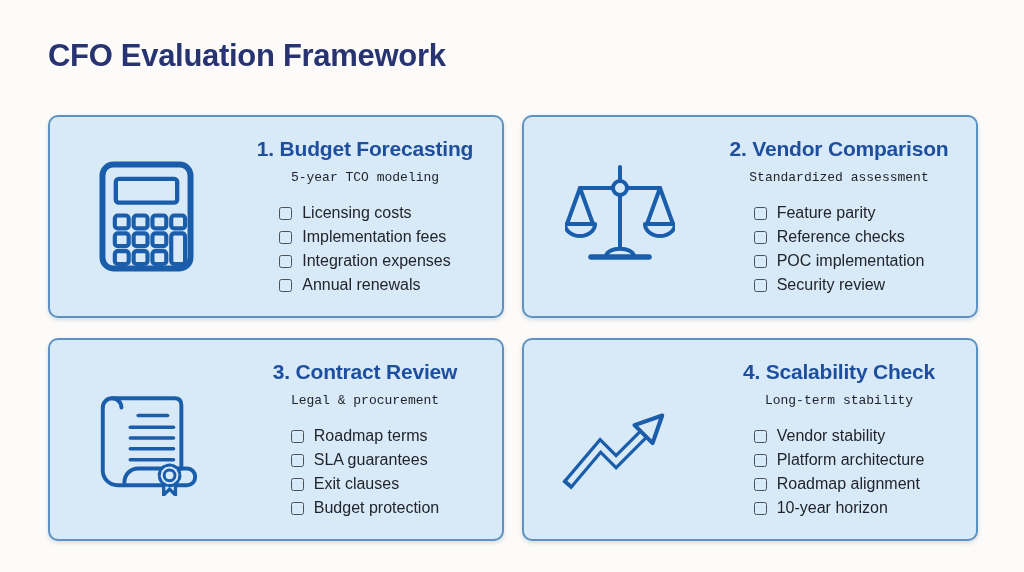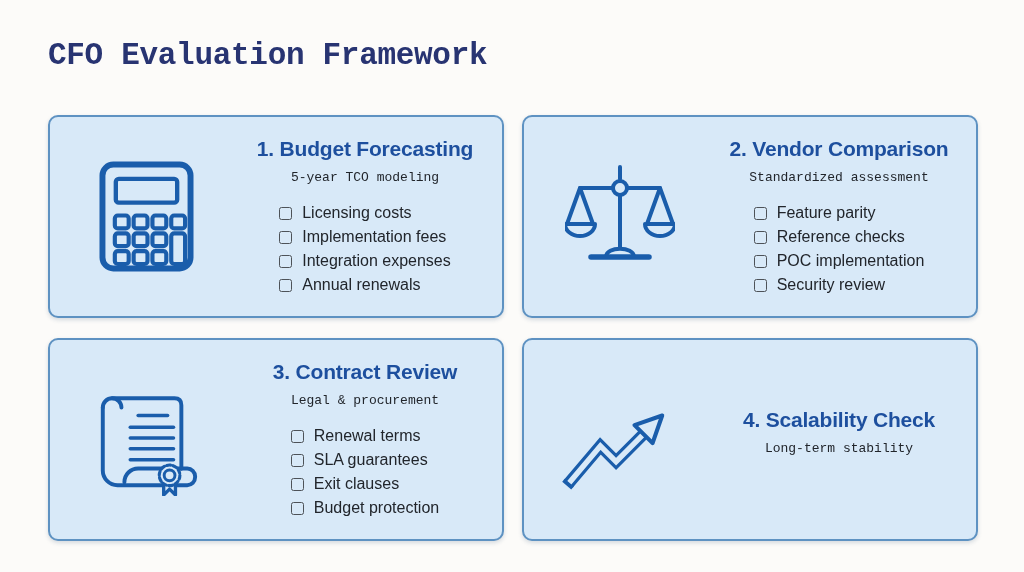--- a/index.html
+++ b/index.html
@@ -16,21 +16,20 @@
   html,body{width:1024px;height:572px;overflow:hidden;}
   body{
     background:var(--page-bg);
     font-family:"Liberation Sans","DejaVu Sans",sans-serif;
     position:relative;
   }
   .page-title{
     position:absolute;left:48px;top:38px;
     font-size:31px;font-weight:700;letter-spacing:-0.3px;
     color:var(--title-navy);
-    font-family:Liberation Mono, monospace;
   }
   .grid{
     position:absolute;left:48px;top:115px;width:996px;
     display:grid;grid-template-columns:456px 456px;grid-auto-rows:203px;
     column-gap:18px;row-gap:20px;
   }
   .card{
     background:var(--card-bg);
     border:2px solid var(--card-border);
     border-radius:10px;
@@ -174,21 +173,21 @@
     <circle class="st fill-bg" cx="80" cy="92" r="10.5" stroke-width="3.2" stroke-dasharray="4 2.6" stroke-linecap="round"></circle>
     <circle class="st" cx="80" cy="92" r="5.5" stroke-width="3"></circle>
   </svg>
       </div>
     <div class="text-zone">
       <div class="card-title">3. Contract Review</div>
       <div class="card-subtitle">Legal &amp; procurement</div>
       <div class="checklist">
           <div class="check-item">
             <span class="checkbox"></span>
-            <span class="check-label">Renewal terms</span>
+            <span class="check-label">Roadmap terms</span>
           </div>
           <div class="check-item">
             <span class="checkbox"></span>
             <span class="check-label">SLA guarantees</span>
           </div>
           <div class="check-item">
             <span class="checkbox"></span>
             <span class="check-label">Exit clauses</span>
           </div>
           <div class="check-item">
@@ -204,15 +203,33 @@
         <svg width="120" height="104" viewBox="0 0 122 106" xmlns="http://www.w3.org/2000/svg">
     <path d="M8,98 L41,59 L57,75 L86,46" class="st" stroke-width="12" stroke-miterlimit="8"></path>
     <path d="M8,98 L41,59 L57,75 L86,46" stroke="var(--card-bg)" fill="none" stroke-width="5.5" stroke-miterlimit="8"></path>
     <path d="M3.4,94.1 L12.6,101.9" class="st" stroke-width="4"></path>
     <polygon points="104,28 75.8,37.8 94.2,56.2" class="st fill-bg" stroke-width="4.2" stroke-linejoin="round"></polygon>
   </svg>
       </div>
     <div class="text-zone">
       <div class="card-title">4. Scalability Check</div>
       <div class="card-subtitle">Long-term stability</div>
+      <div class="checklist">
+          <div class="check-item">
+            <span class="checkbox"></span>
+            <span class="check-label">Vendor stability</span>
+          </div>
+          <div class="check-item">
+            <span class="checkbox"></span>
+            <span class="check-label">Platform architecture</span>
+          </div>
+          <div class="check-item">
+            <span class="checkbox"></span>
+            <span class="check-label">Roadmap alignment</span>
+          </div>
+          <div class="check-item">
+            <span class="checkbox"></span>
+            <span class="check-label">10-year horizon</span>
+          </div>
+        </div>
     </div>
   </div>
 </div>
 
 </body></html>

